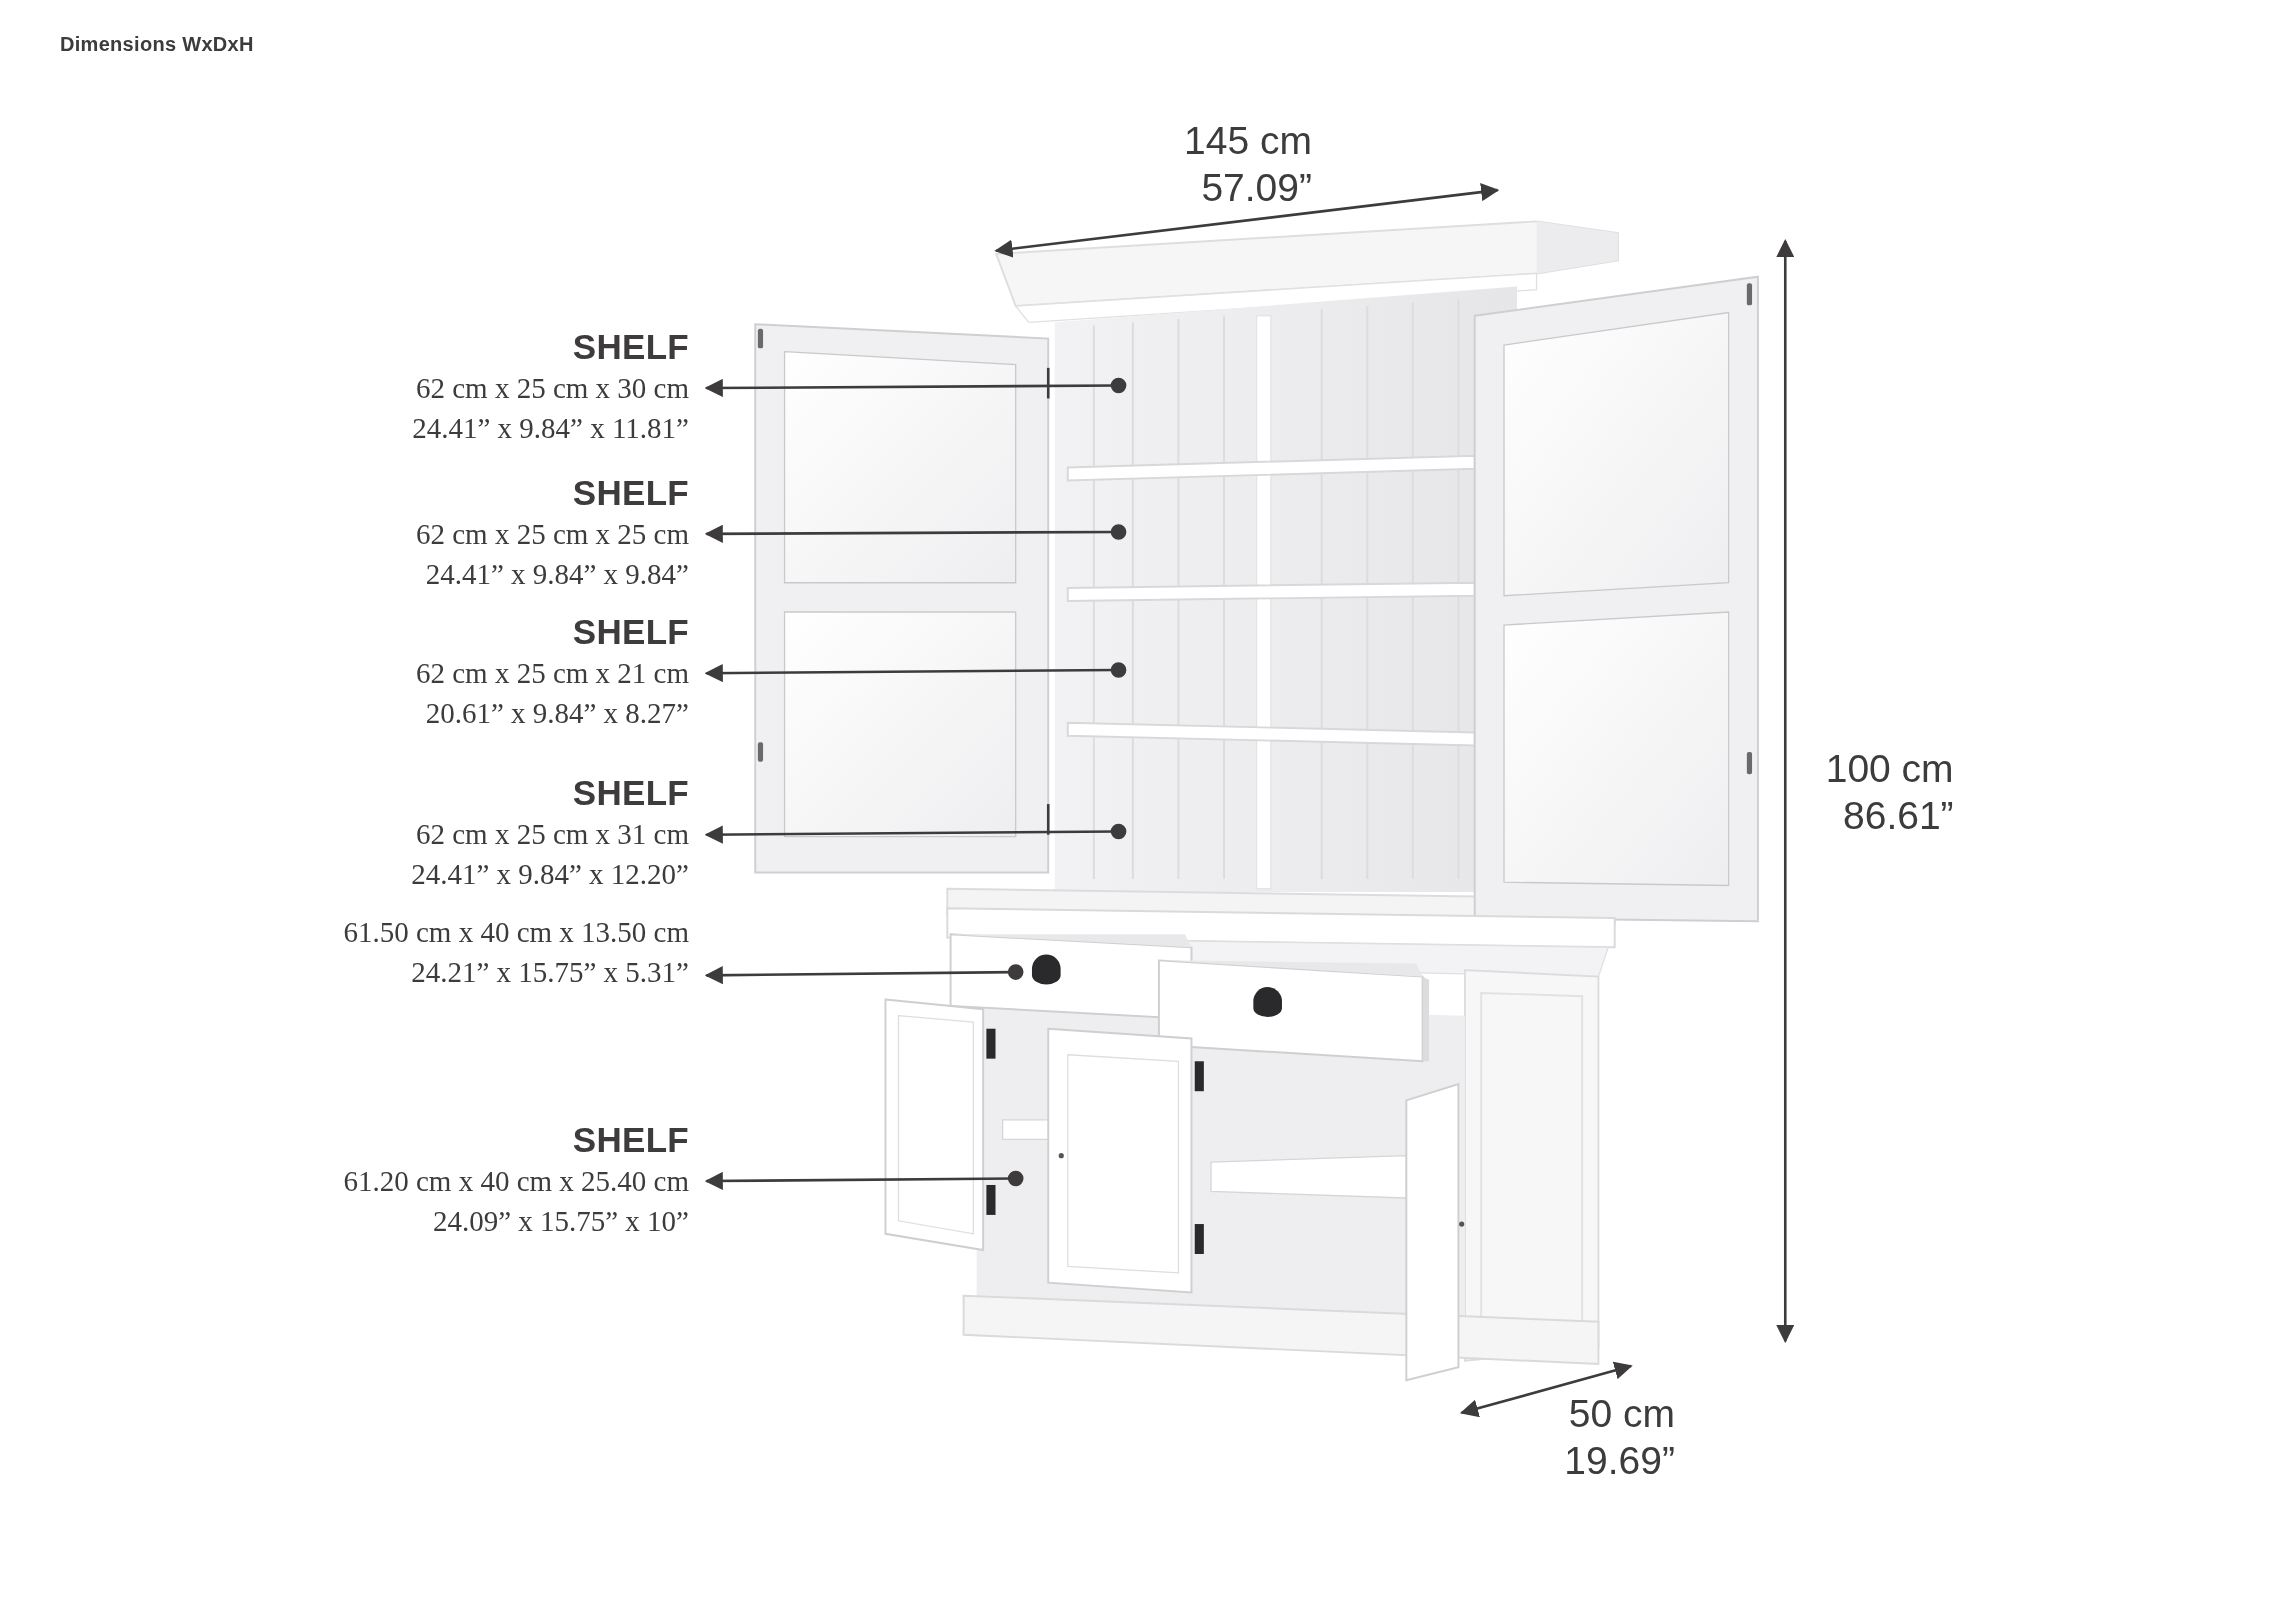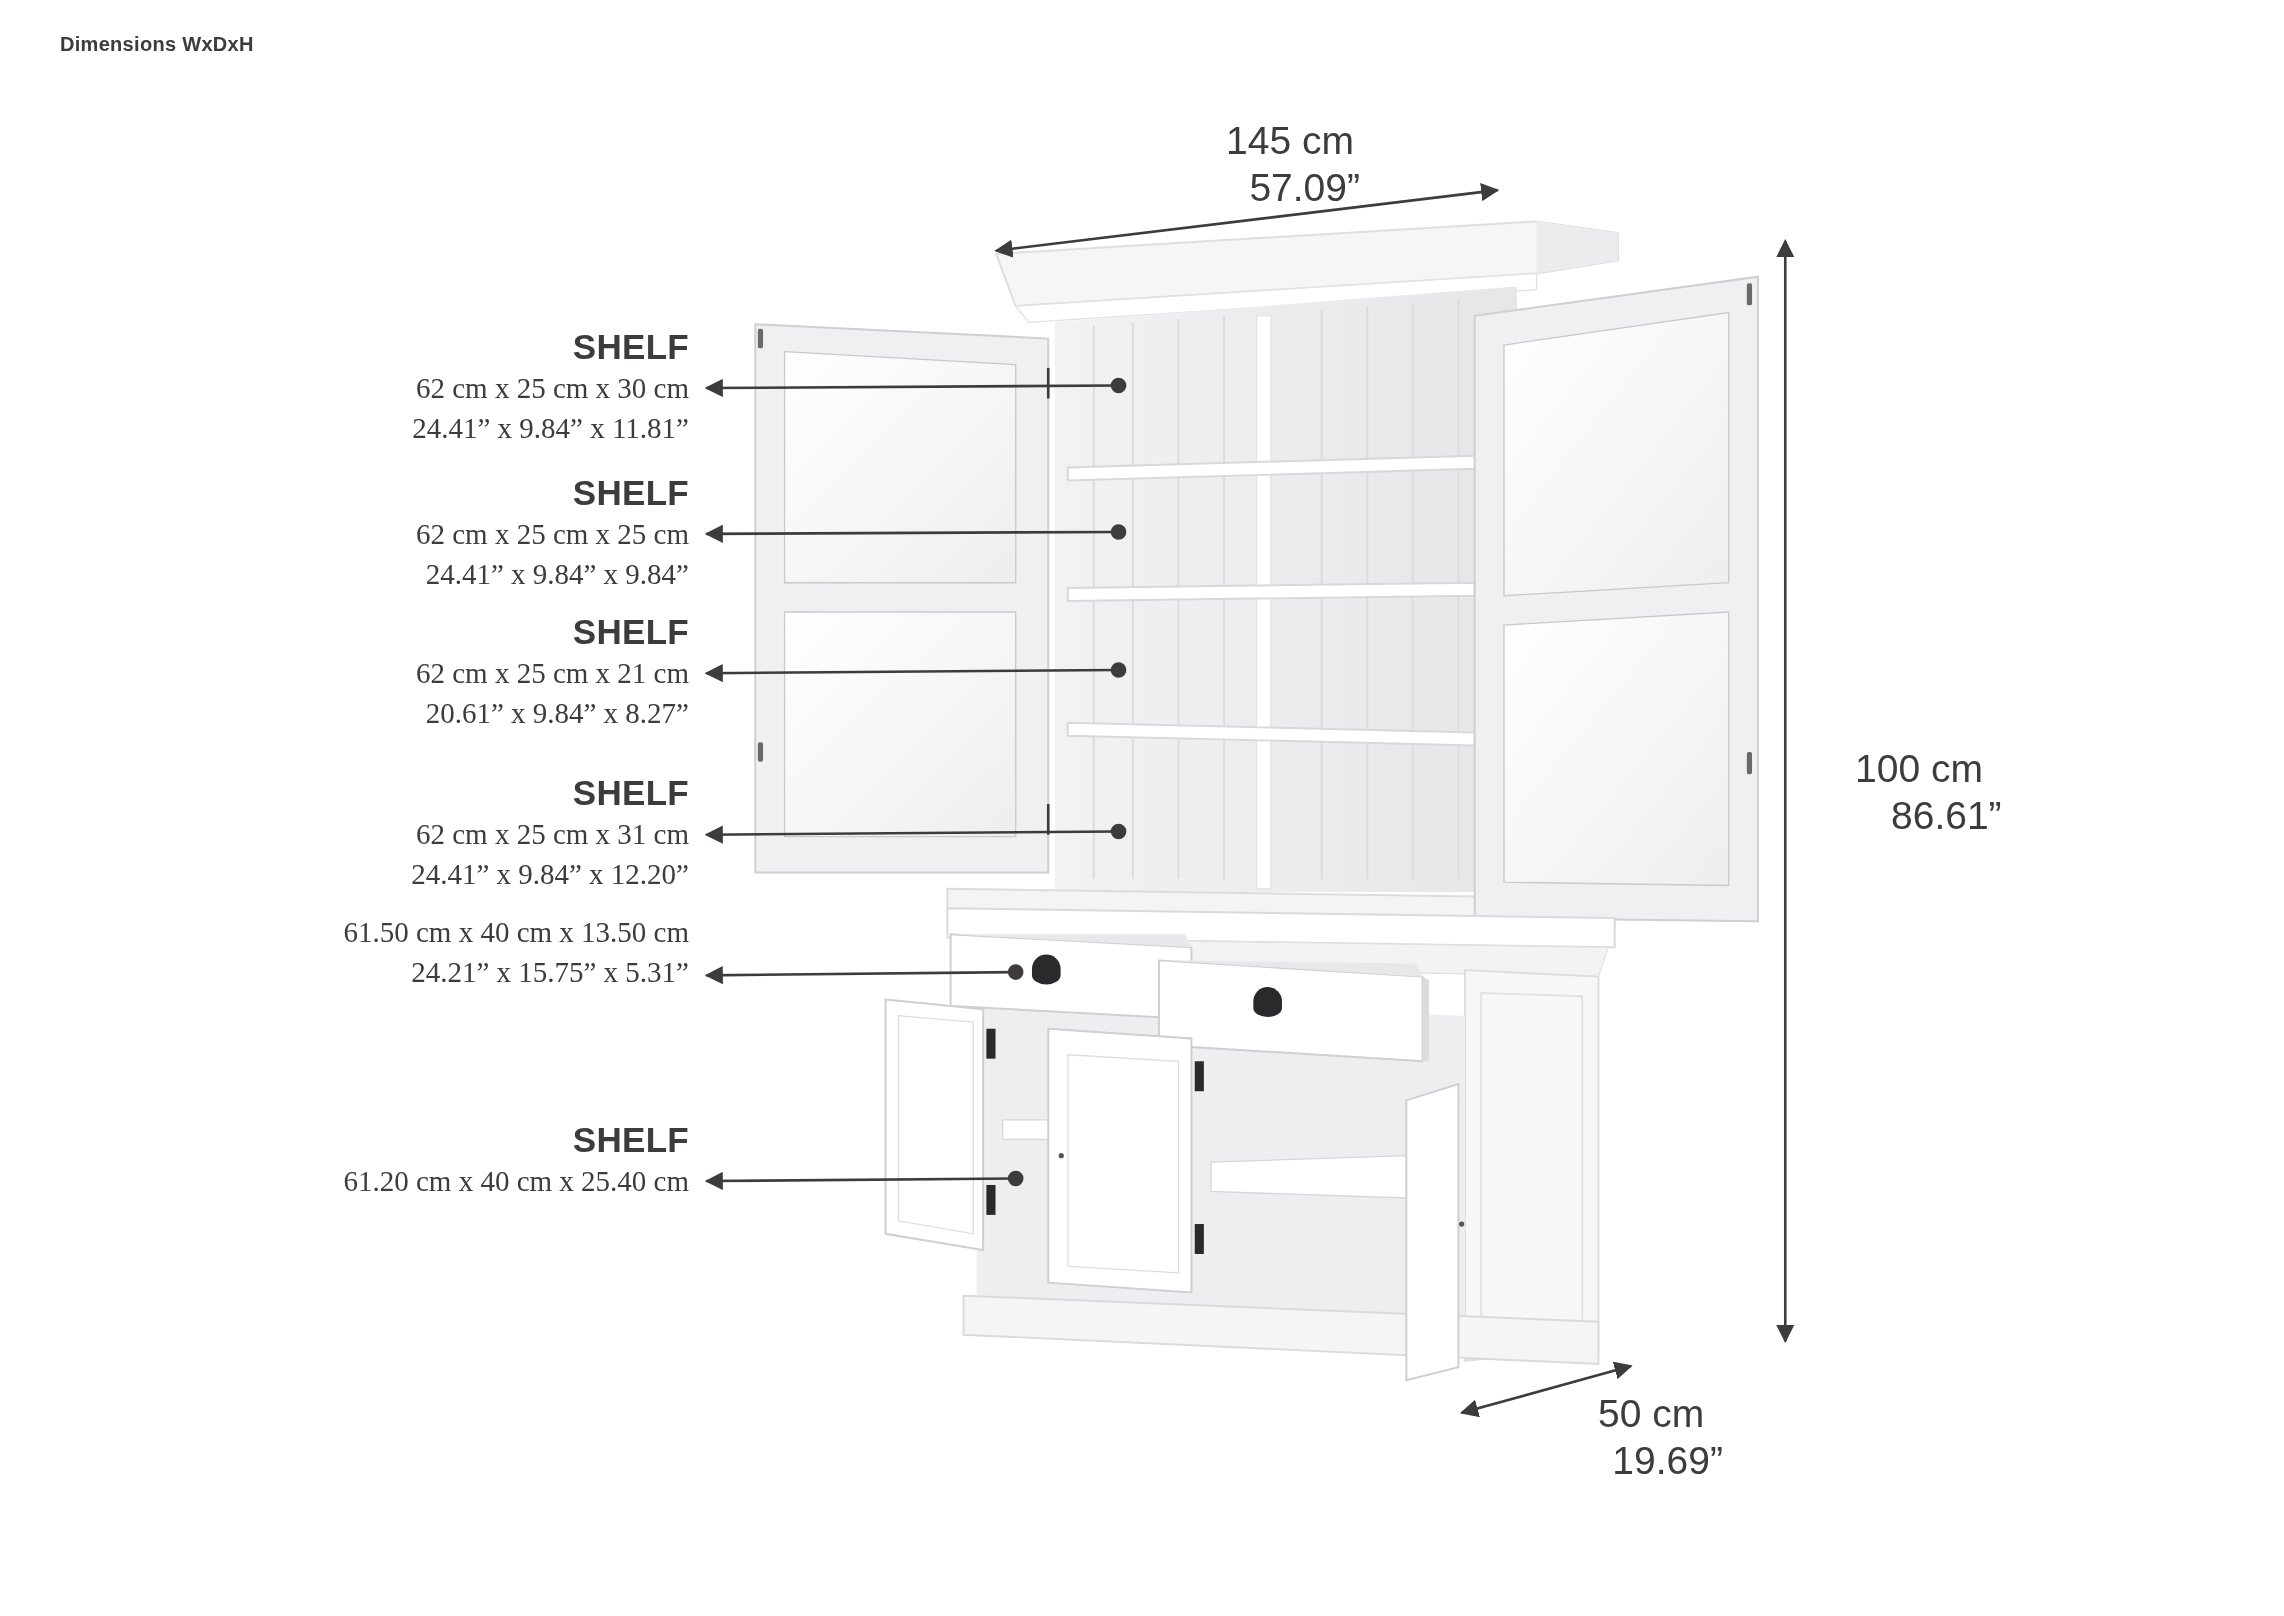--- a/index.html
+++ b/index.html
@@ -1,20 +1,20 @@
 <!DOCTYPE html>
 <html style="font-size:10.4px"><head>
 <meta charset="utf-8">
 <style>
   html, body { margin:0; padding:0; background:#ffffff; }
   body { width:2284px; height:1616px; position:relative; overflow:hidden;
          font-family:"Liberation Sans","DejaVu Sans",sans-serif; color:#3d3b3c; }
   .abs { position:absolute; }
   .title { left:40px; top:33px; font-size:20px; font-weight:700; letter-spacing:0.3px;margin-left:20px; }
-  .dim-label { text-align:left; font-size:39px; line-height:47px; font-weight:400;margin-left:48px; }
+  .dim-label { text-align:right; font-size:39px; line-height:47px; font-weight:400; }
   .callout { position:absolute; right:1595px; text-align:right; }
   .callout .head { font-weight:700; font-size:35px; line-height:42px; letter-spacing:0.3px; }
   .callout .cm, .callout .in { font-size:29px; line-height:40px; white-space:nowrap;font-family:Liberation Serif, serif; }
   svg.scene { position:absolute; left:0; top:0; }
 </style>
 </head>
 <body>
 
 <div class="abs title">Dimensions WxDxH</div>
 
@@ -51,20 +51,21 @@
   <div class="cm">62 cm x 25 cm x 31 cm</div>
   <div class="in">24.41” x 9.84” x 12.20”</div>
 </div>
 <div class="callout" style="top:912px;">
   <div class="cm">61.50 cm x 40 cm x 13.50 cm</div>
   <div class="in">24.21” x 15.75” x 5.31”</div>
 </div>
 <div class="callout" style="top:1119px;">
   <div class="head">SHELF</div>
   <div class="cm">61.20 cm x 40 cm x 25.40 cm</div>
+  <div class="in">24.09” x 15.75” x 10”</div>
 </div>
 
 <svg class="scene" width="2284" height="1616" viewBox="0 0 3508 2482">
   <defs>
     <marker id="ah" viewBox="0 0 10 10" refX="9" refY="5" markerWidth="7" markerHeight="7" orient="auto-start-reverse">
       <path d="M0,0 L10,5 L0,10 z" fill="#3d3b3c"></path>
     </marker>
     <linearGradient id="glass" x1="0" y1="0" x2="1" y2="1">
       <stop offset="0" stop-color="#ffffff"></stop>
         <stop offset="1" stop-color="#eeeef0"></stop>

